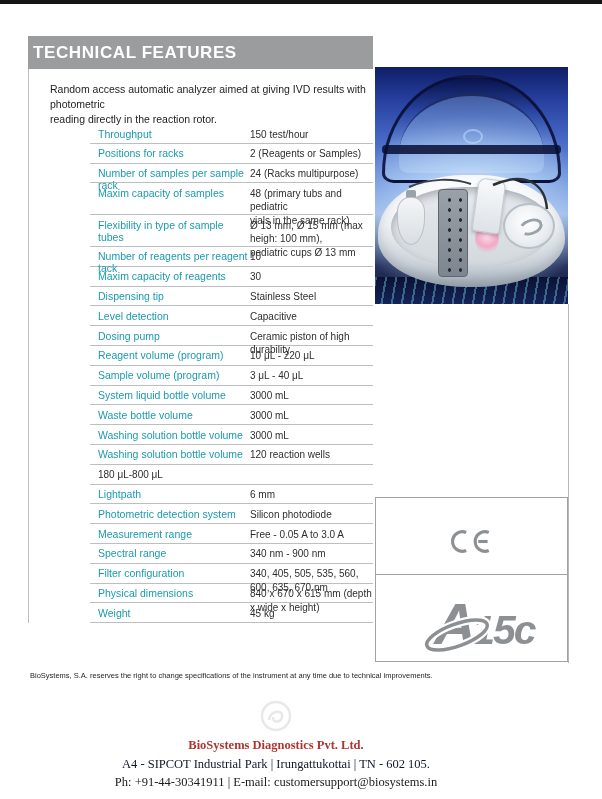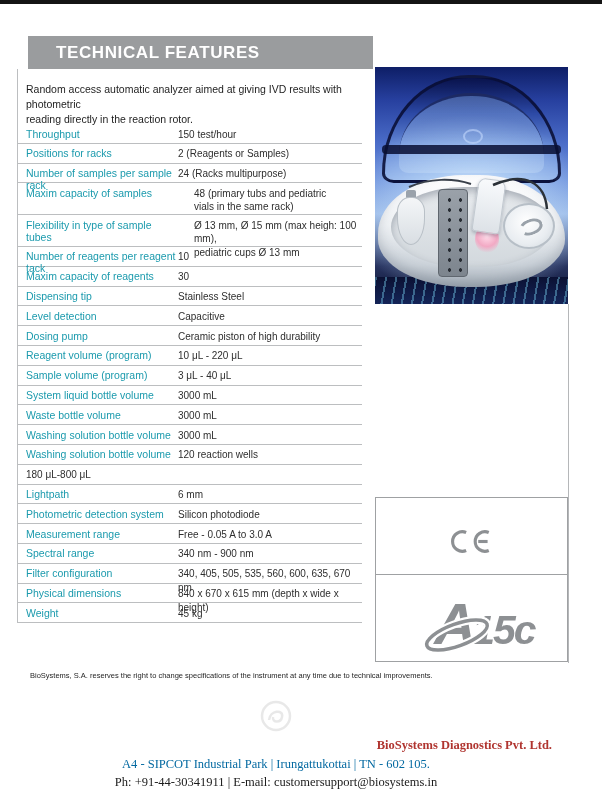--- a/index.html
+++ b/index.html
@@ -7,37 +7,37 @@
     width:602px;height:799px;position:relative;overflow:hidden;
     font-family:"Liberation Sans", sans-serif;color:#222;
   }
   .top-bar{position:absolute;left:0;top:0;width:602px;height:4px;background:#141414;}
 
   
   .header-box{
     position:absolute;left:28px;top:36px;width:345px;height:33px;
     background:var(--header-gray,#9a9c9e);color:#ffffff;
     font-size:17px;font-weight:bold;letter-spacing:.6px;
-    display:flex;align-items:center;padding-left:28px;box-sizing:border-box;
+    display:flex;align-items:center;padding-left:5px;box-sizing:border-box;
   }
 
   
   .content-box{
-    position:absolute;left:17px;top:69px;width:345px;
-    border-left:1px solid #bcbec0;box-sizing:border-box;background:#fff;
+    position:absolute;left:28px;top:69px;width:345px;
+    border-left:1px solid #bcbec0;box-sizing:border-box;background:#fff;padding-left:13px;
   }
   .intro{
     padding:13px 6px 0 8px;height:55px;box-sizing:border-box;
     font-size:10.5px;line-height:15px;color:#1d1d1d;
   }
   .spec-row{
     display:flex;align-items:flex-start;box-sizing:border-box;
-    height:19.8px;padding:3.5px 0 0 8px;border-bottom:1px solid #bcbec0;
-  }
-  .spec-row.tall{height:31.8px;gap:16px;}
+    height:19.8px;padding:3.5px 0 0 8px;border-bottom:1px solid #bcbec0;margin-left:48px;
+  }
+  .spec-row.tall{height:31.8px;}
   .spec-label{width:152px;flex-shrink:0;font-size:10.5px;color:var(--accent,#1b9aad);}
   .spec-value{font-size:10px;color:#2e2e2e;white-space:pre-line;line-height:13.5px;}
 
   .footnote{position:absolute;left:30px;top:671px;width:430px;font-size:7.5px;color:#1f1f1f;}
 
   
   .right-line{position:absolute;left:568px;top:304px;width:1px;height:359px;background:#b5b7b9;}
 
   .product-photo{position:absolute;left:375px;top:67px;width:193px;height:237px;overflow:hidden;
     background:
@@ -98,22 +98,22 @@
     font-style:italic;font-weight:bold;color:var(--badge-gray,#8d9093);}
   .a15c-a{font-size:58px;line-height:44px;letter-spacing:-2px;position:relative;z-index:1;}
   .a15c-rest{font-size:41px;line-height:34px;letter-spacing:-2px;margin-left:-2px;}
   .a15c-ring{position:absolute;left:-13px;bottom:-7px;z-index:2;pointer-events:none;}
 
   .sr-only{position:absolute;width:1px;height:1px;overflow:hidden;clip:rect(0 0 0 0);white-space:nowrap;}
 
   
   .footer{position:absolute;left:0;top:699px;width:552px;text-align:center;font-family:"Liberation Serif", serif;}
   .footer-logo{opacity:.55;}
-  .footer-company{margin-top:1px;font-size:12.5px;font-weight:bold;color:var(--company-red,#b03530);text-align:right;}
-  .footer-address{margin-top:4px;font-size:12.5px;color:#0369a1;}
+  .footer-company{margin-top:1px;font-size:12.5px;font-weight:bold;color:var(--company-red,#b03530);}
+  .footer-address{margin-top:4px;font-size:12.5px;color:#0f172a;}
   .footer-contact{margin-top:3px;font-size:12.5px;color:#1a1a1a;}
 </style>
 </head>
 <body>
 
 <div class="top-bar"></div>
 
 <div class="header-box">
   <span>TECHNICAL FEATURES</span>
 </div>

